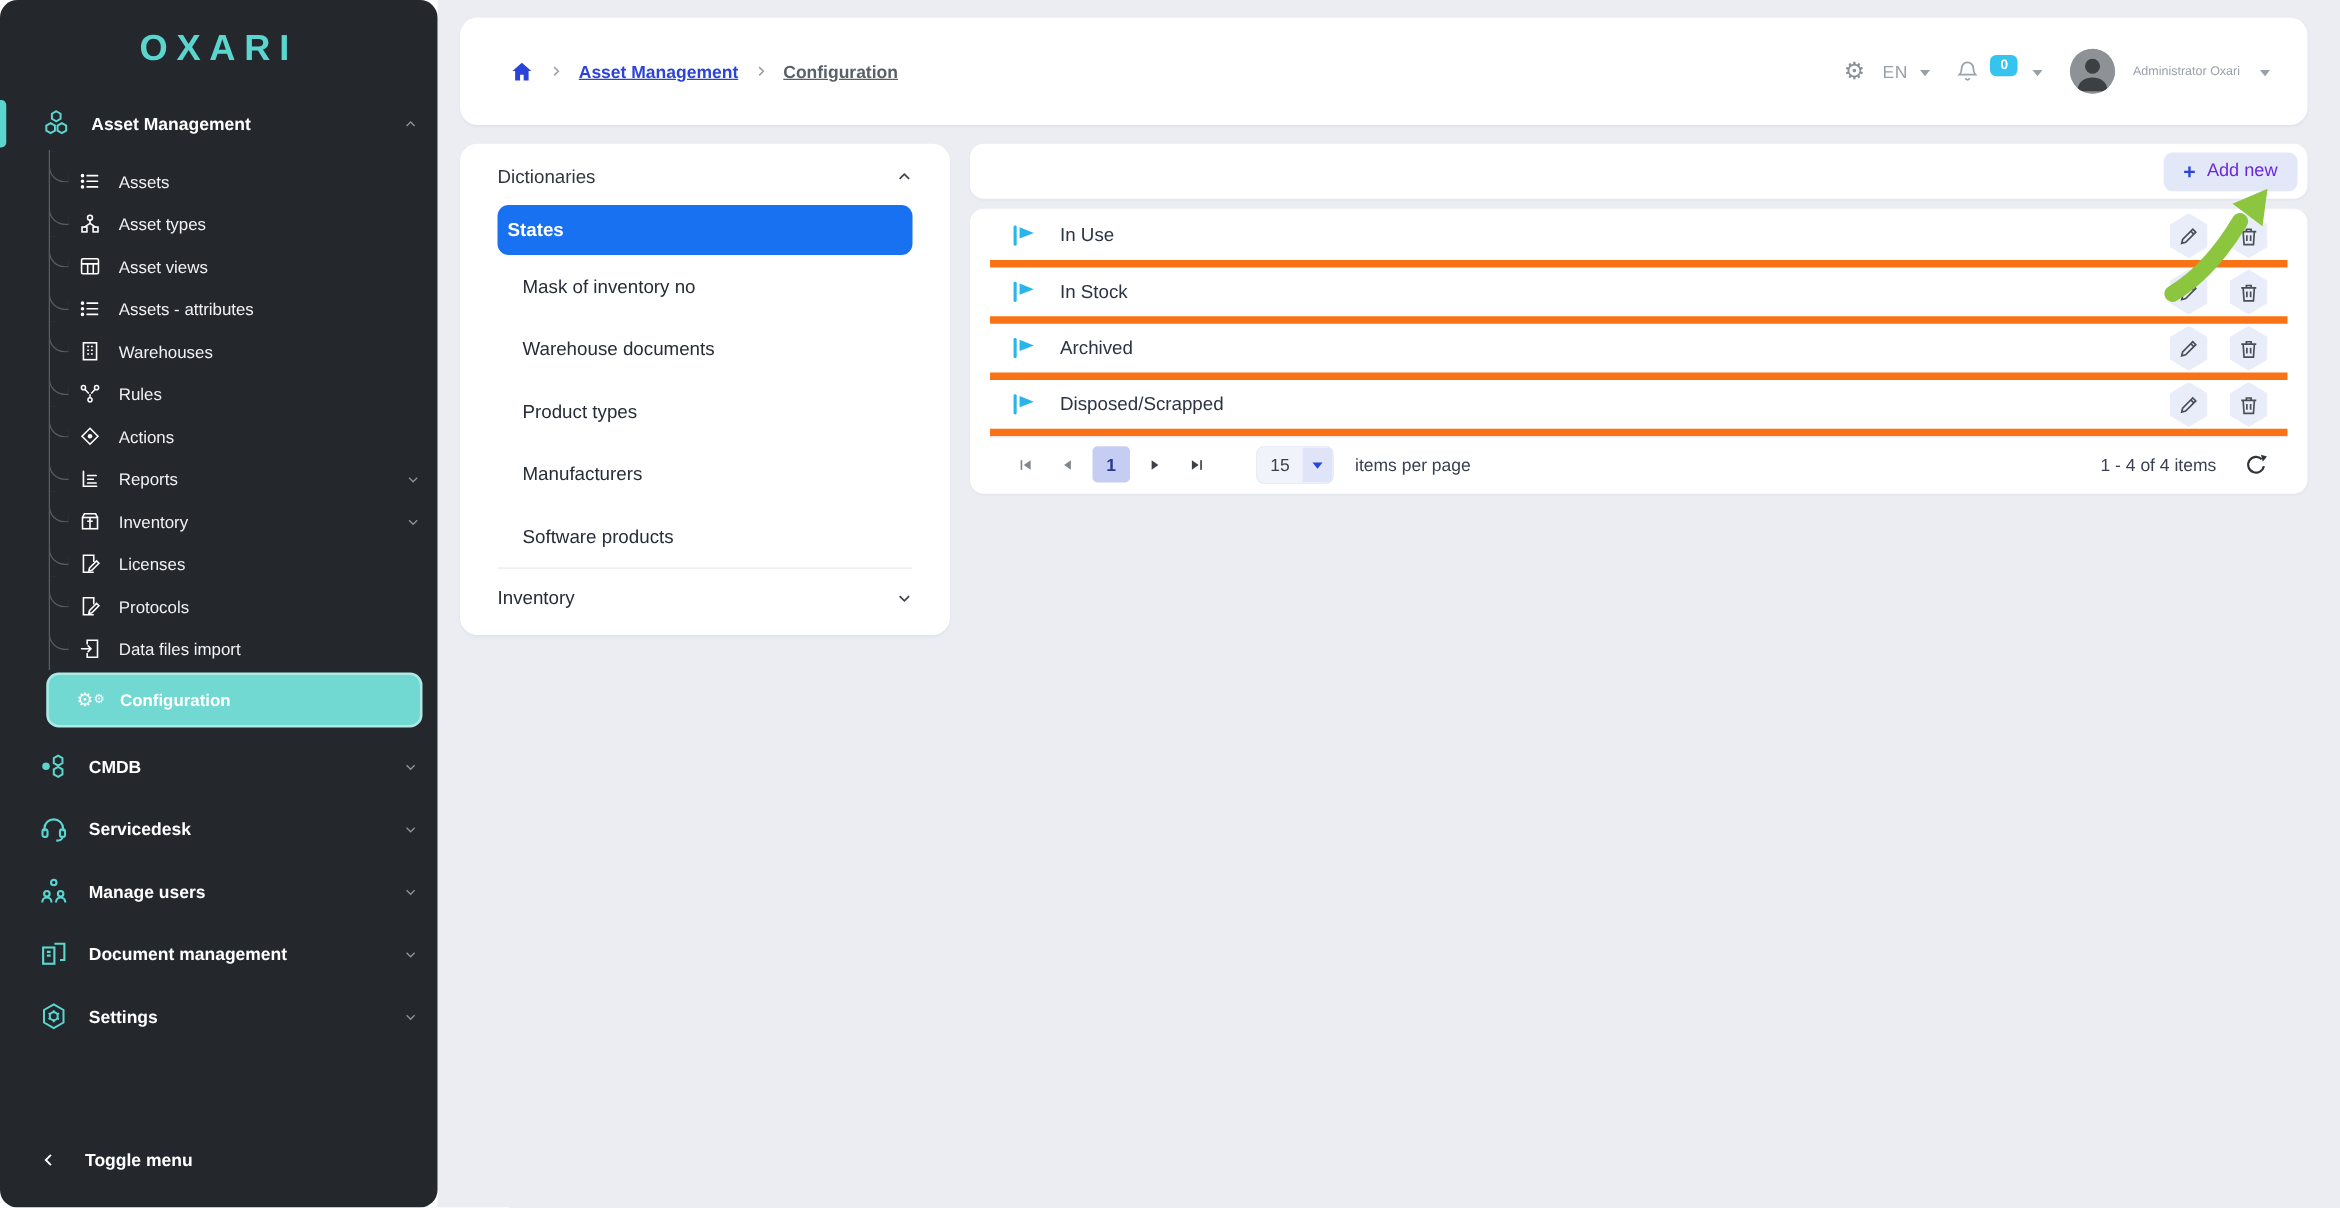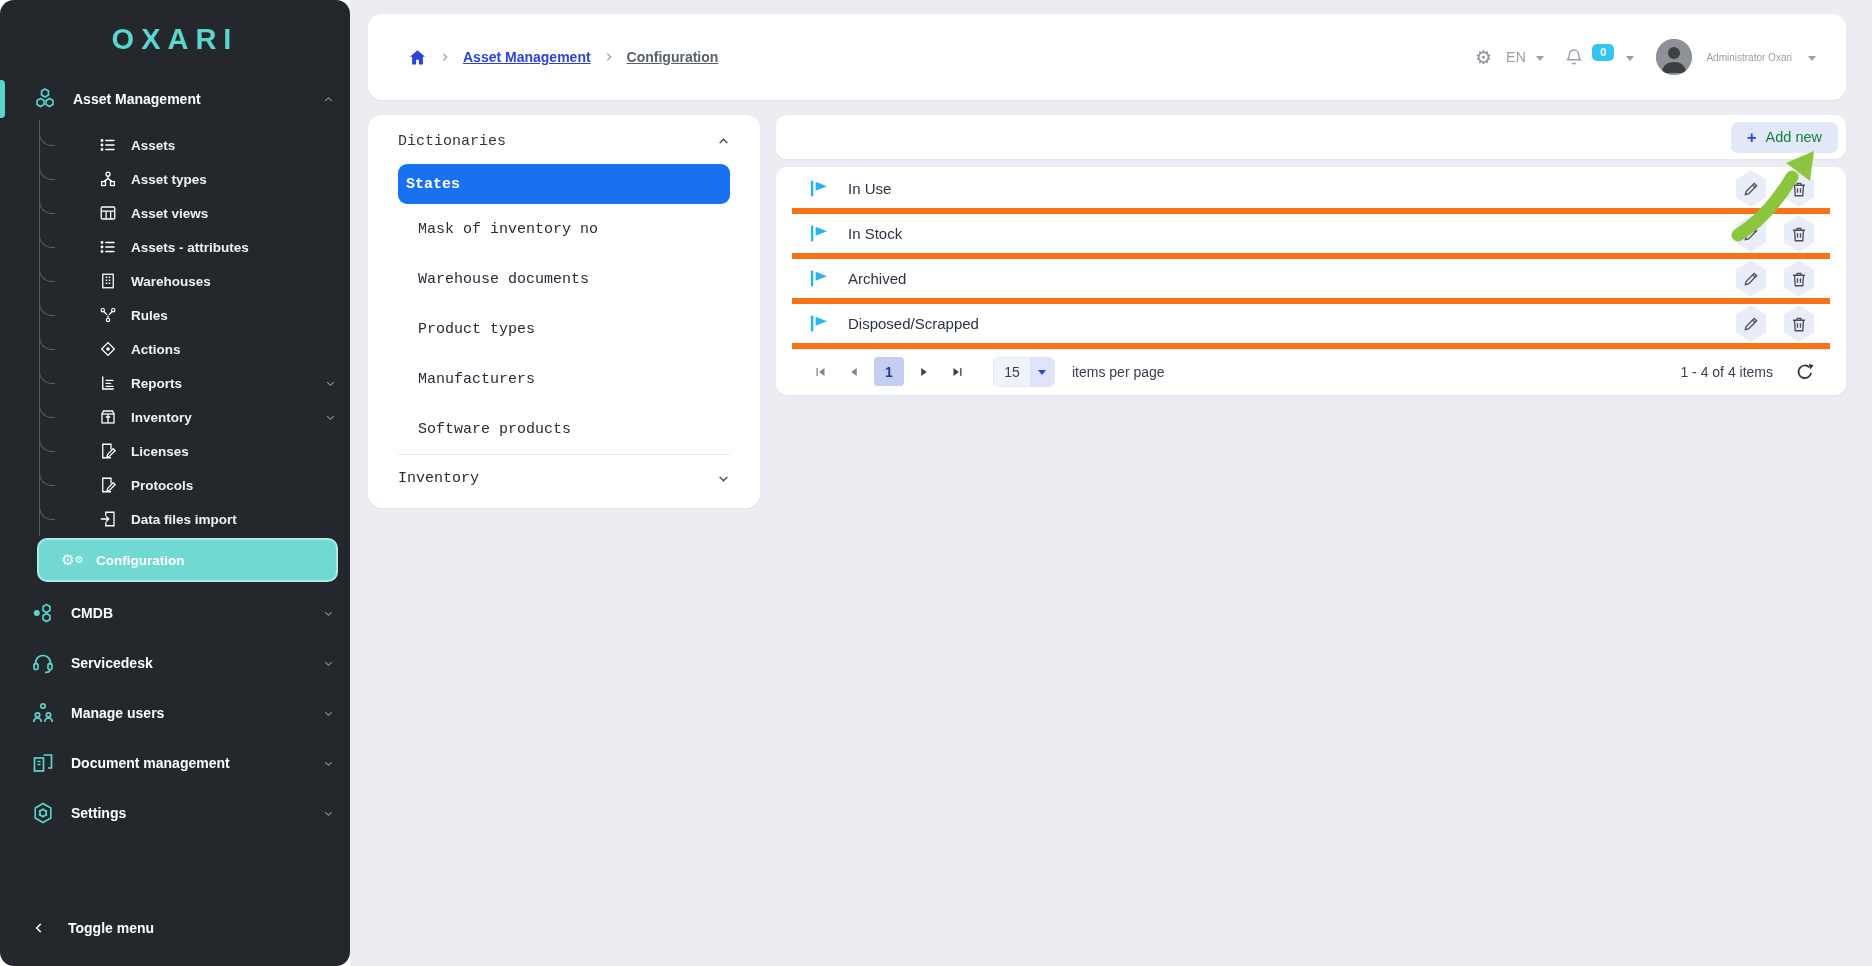--- a/index.html
+++ b/index.html
@@ -15,22 +15,22 @@
            position:relative; font-weight:700; font-size:14px; cursor:pointer; }
   .ghead.am::before { content:''; position:absolute; left:0; top:2px; height:38px; width:5px;
            background:#5ad6cf; border-radius:0 4px 4px 0; }
   .gi { width:26px; height:26px; color:#5ad6cf; display:flex; align-items:center; justify-content:center; flex:none; }
   .gi svg { width:24px; height:24px; }
   .chev { margin-left:auto; color:#8d9298; display:flex; }
   .chev svg { width:11px; height:11px; }
   .submenu { list-style:none; margin-top:8px; position:relative; }
   .submenu::before { content:''; position:absolute; left:39px; top:-8px; bottom:46px;
            border-left:1.5px solid #575d63; }
-  .sitem { height:34px; display:flex; align-items:center; gap:14px; padding-left:98px;
-           position:relative; font-size:13.5px; color:#f0f1f3; font-weight:700; cursor:pointer; }
+  .sitem { height:34px; display:flex; align-items:center; gap:14px; padding-left:62px;
+           position:relative; font-size:13.5px; color:#f0f1f3; font-weight:400; cursor:pointer; }
   .sitem::before { content:''; position:absolute; left:39px; width:15px; height:24px; top:-7px;
            border-left:1.5px solid #575d63; border-bottom:1.5px solid #575d63; border-bottom-left-radius:13px; }
   .si { width:19px; height:19px; color:#fff; display:flex; align-items:center; justify-content:center; flex:none; }
   .si svg { width:18px; height:18px; }
   .sitem.active { height:44px; margin:2px 12px 0 37px; padding-left:24px; border-radius:10px;
            background:#72d8d2; border:2px solid #aceae6; color:#fff; font-weight:600; }
   .sitem.active::before { display:none; }
   .gear2 { font-family:"DejaVu Sans", sans-serif; font-size:15px; line-height:1; }
   .gear2 small { font-size:10px; vertical-align:bottom; }
   .group { height:50px; display:flex; align-items:center; gap:15px; padding:0 16px 0 30px;
@@ -58,56 +58,56 @@
   .badge { min-width:22px; height:17px; background:#35c3ef; border-radius:5px; color:#fff;
            font-size:11px; font-weight:700; display:flex; align-items:center; justify-content:center;
            margin:-10px 2px 0 -2px; padding:0 4px; }
   .avatar { width:36px; height:36px; border-radius:50%; background:#8e9296; overflow:hidden;
             margin-left:12px; flex:none; cursor:pointer; }
   .avatar svg { width:36px; height:36px; display:block; }
   .uname { font-size:10px; margin:0 6px 0 4px; }
 
   .content { display:flex; margin-top:15px; align-items:flex-start; }
 
-  .dict-card { width:392px; flex:none; padding:16px 30px 6px;font-family:Liberation Mono, monospace; }
+  .dict-card { width:392px; flex:none; padding:16px 30px 6px; }
   .dict-title { display:flex; align-items:center; justify-content:space-between; font-size:15px;
                 color:#32363f; margin:2px 0 14px; }
   .dict-title svg { width:13px; height:13px; color:#3f444c; cursor:pointer; }
   .dict-sel { height:40px; border-radius:9px; background:#1771f1; color:#fff; display:flex;
               align-items:center; padding:0 8px; font-size:15px; font-weight:600; cursor:pointer; }
   .dict-item { height:50px; display:flex; align-items:center; padding:0 20px; font-size:15px;
                color:#272c36; cursor:pointer; }
   .dict-sec { height:48px; border-top:1px solid #e9eaef; display:flex; align-items:center;
               justify-content:space-between; font-size:15px; color:#272c36; cursor:pointer; }
   .dict-sec svg { width:13px; height:13px; color:#3f444c; }
 
   .right-col { flex:1; margin-left:16px; display:flex; flex-direction:column; position:relative; }
   .toolbar-card { height:44px; border-radius:11px; display:flex; align-items:center; justify-content:flex-end; padding:0 8px; }
   .addnew { height:31px; background:#e3e8f9; border:none; border-radius:7px; display:flex; align-items:center;
             gap:9px; padding:0 16px; cursor:pointer; font-family:inherit; }
   .addnew .plus { color:#2945d8; font-size:17px; font-weight:700; line-height:1; }
-  .addnew .lbl { color:#15803d; font-size:14.5px; font-weight:500; }
+  .addnew .lbl { color:#6d28d9; font-size:14.5px; font-weight:500; }
 
   .list-card { margin-top:8px; border-radius:11px; padding:2px 16px; }
   .lrow { height:45px; display:flex; align-items:center; padding:0 14px 0 16px; border-bottom:6px solid #f97316; }
   .lrow .flag { display:flex; margin-right:19px; } .lrow .flag svg { width:21px; height:21px; }
   .lrow .rlabel { font-size:15px; font-weight:500; color:#2b3345; }
   .racts { margin-left:auto; display:flex; gap:14px; }
   .hexbtn { width:34px; height:36px; background:#e9ecf9;
             clip-path:polygon(50% 0,94% 25%,94% 75%,50% 100%,6% 75%,6% 25%);
             display:flex; align-items:center; justify-content:center; cursor:pointer; border:none; }
   .hexbtn svg { width:18px; height:18px; color:#4a4f57; }
 
   .pager { height:44px; display:flex; align-items:center; gap:7px; padding:0 16px; border-top:1px solid #e7e9f0; }
   .pbtn { width:26px; height:26px; display:flex; align-items:center; justify-content:center; cursor:pointer; background:none; border:none; }
   .pbtn svg { width:14px; height:14px; }
   .pbtn.dim { color:#81868e; } .pbtn.drk { color:#3c4148; }
   .pchip { width:30px; height:29px; background:#c6cdf3; border-radius:4px; color:#273a8c; font-weight:600;
            font-size:14px; display:flex; align-items:center; justify-content:center; cursor:pointer; }
-  .psel { width:62px; height:30px; border-radius:6px; overflow:hidden; display:flex; margin-left:16px;
+  .psel { width:62px; height:30px; border-radius:6px; overflow:hidden; display:flex; margin-left:28px;
           border:1px solid #e2e6f5; cursor:pointer; }
   .psel .val { flex:1; background:#f1f3fb; display:flex; align-items:center; justify-content:center;
                font-size:14px; color:#3b4048; }
   .psel .cap { width:24px; background:#dfe4f9; display:flex; align-items:center; justify-content:center; }
   .psel .cap .caret { border-top-color:#2945d8; }
   .perpage { font-size:14px; color:#3a4052; margin-left:10px; }
   .pright { margin-left:auto; display:flex; align-items:center; gap:22px; }
   .range { font-size:14px; color:#3a4052; }
   .refresh { display:flex; cursor:pointer; background:none; border:none; color:#30353b; }
   .refresh svg { width:19px; height:19px; }

